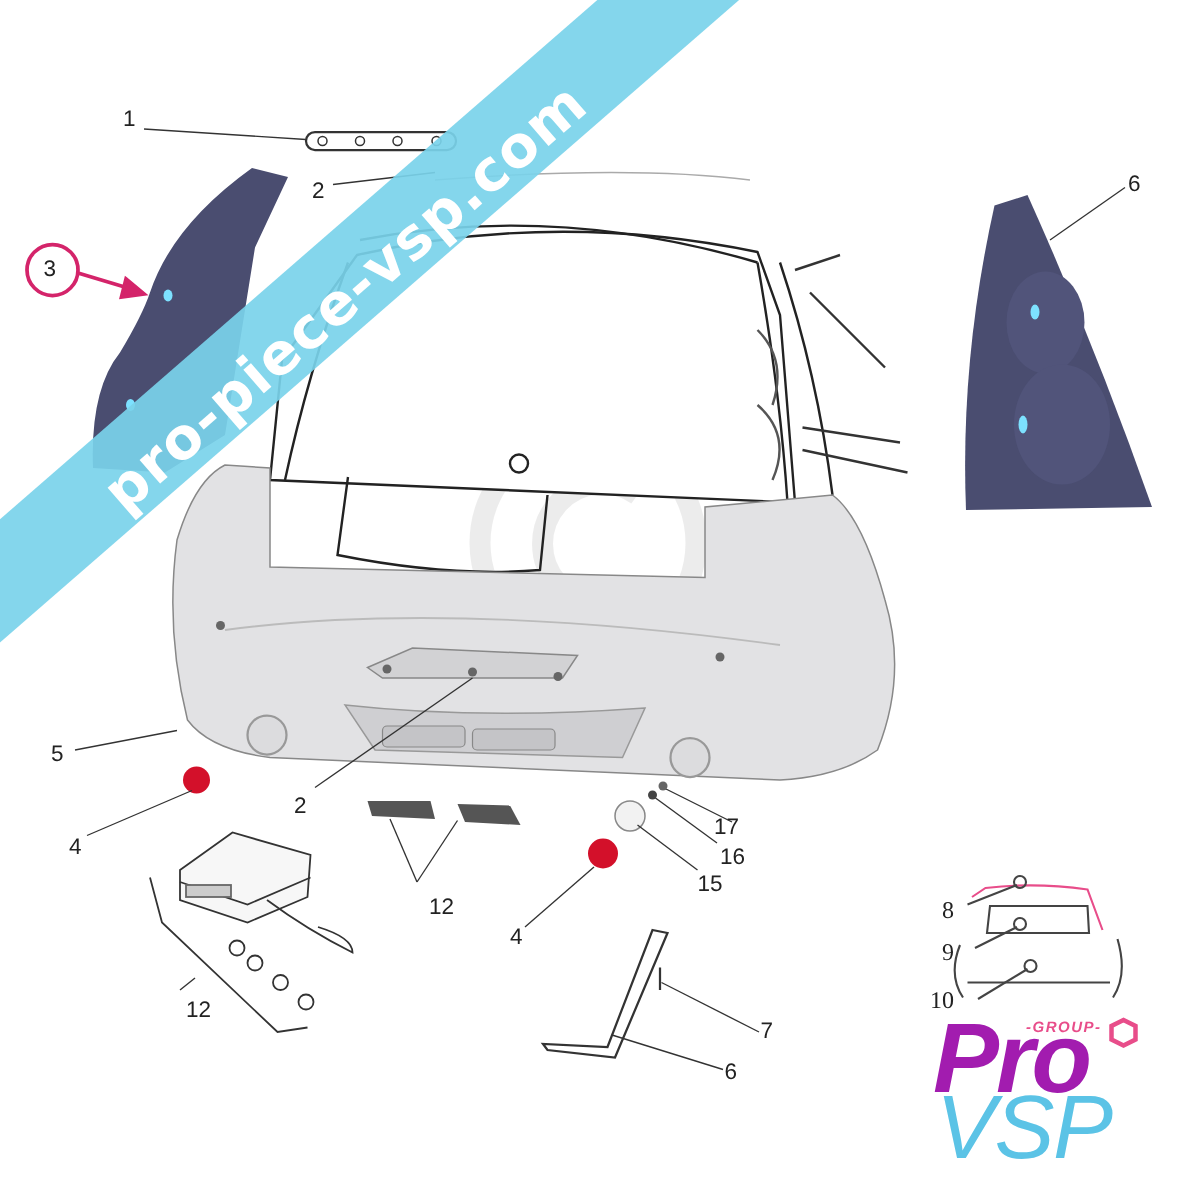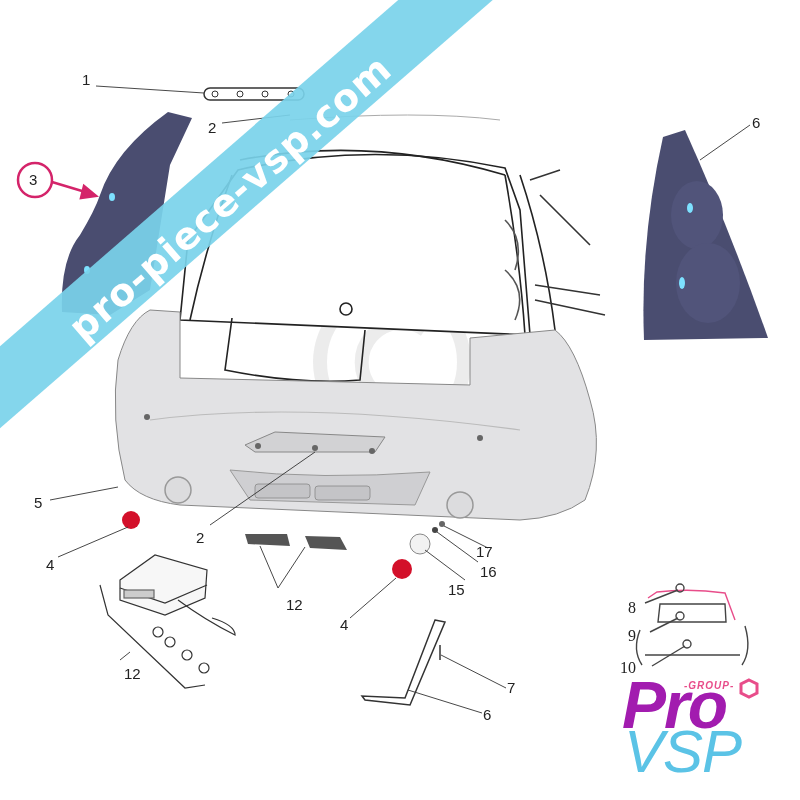--- a/index.html
+++ b/index.html
@@ -156,21 +156,21 @@
   <span class="lbl" style="left:34px;top:495px">5</span>
   <span class="lbl" style="left:483px;top:707px">6</span>
   <span class="lbl" style="left:507px;top:680px">7</span>
   <span class="lbl" style="left:628px;top:600px;font-family:'Liberation Serif',serif;font-size:16px">8</span>
   <span class="lbl" style="left:628px;top:628px;font-family:'Liberation Serif',serif;font-size:16px">9</span>
   <span class="lbl" style="left:620px;top:660px;font-family:'Liberation Serif',serif;font-size:16px">10</span>
   <span class="lbl" style="left:752px;top:115px">6</span>
   <span class="lbl" style="left:124px;top:666px">12</span>
   <span class="lbl" style="left:286px;top:597px">12</span>
   <span class="lbl" style="left:196px;top:530px">2</span>
-  <span class="lbl" style="left:448px;top:582px">15</span>
+  <span class="lbl" style="left:465px;top:582px">15</span>
   <span class="lbl" style="left:480px;top:564px">16</span>
   <span class="lbl" style="left:476px;top:544px">17</span>
 
   <div>
     <span class="logo-group">-GROUP-</span>
     <span class="logo-pro">Pro</span>
     <span class="logo-vsp">VSP</span>
   </div>
 </div>
 

